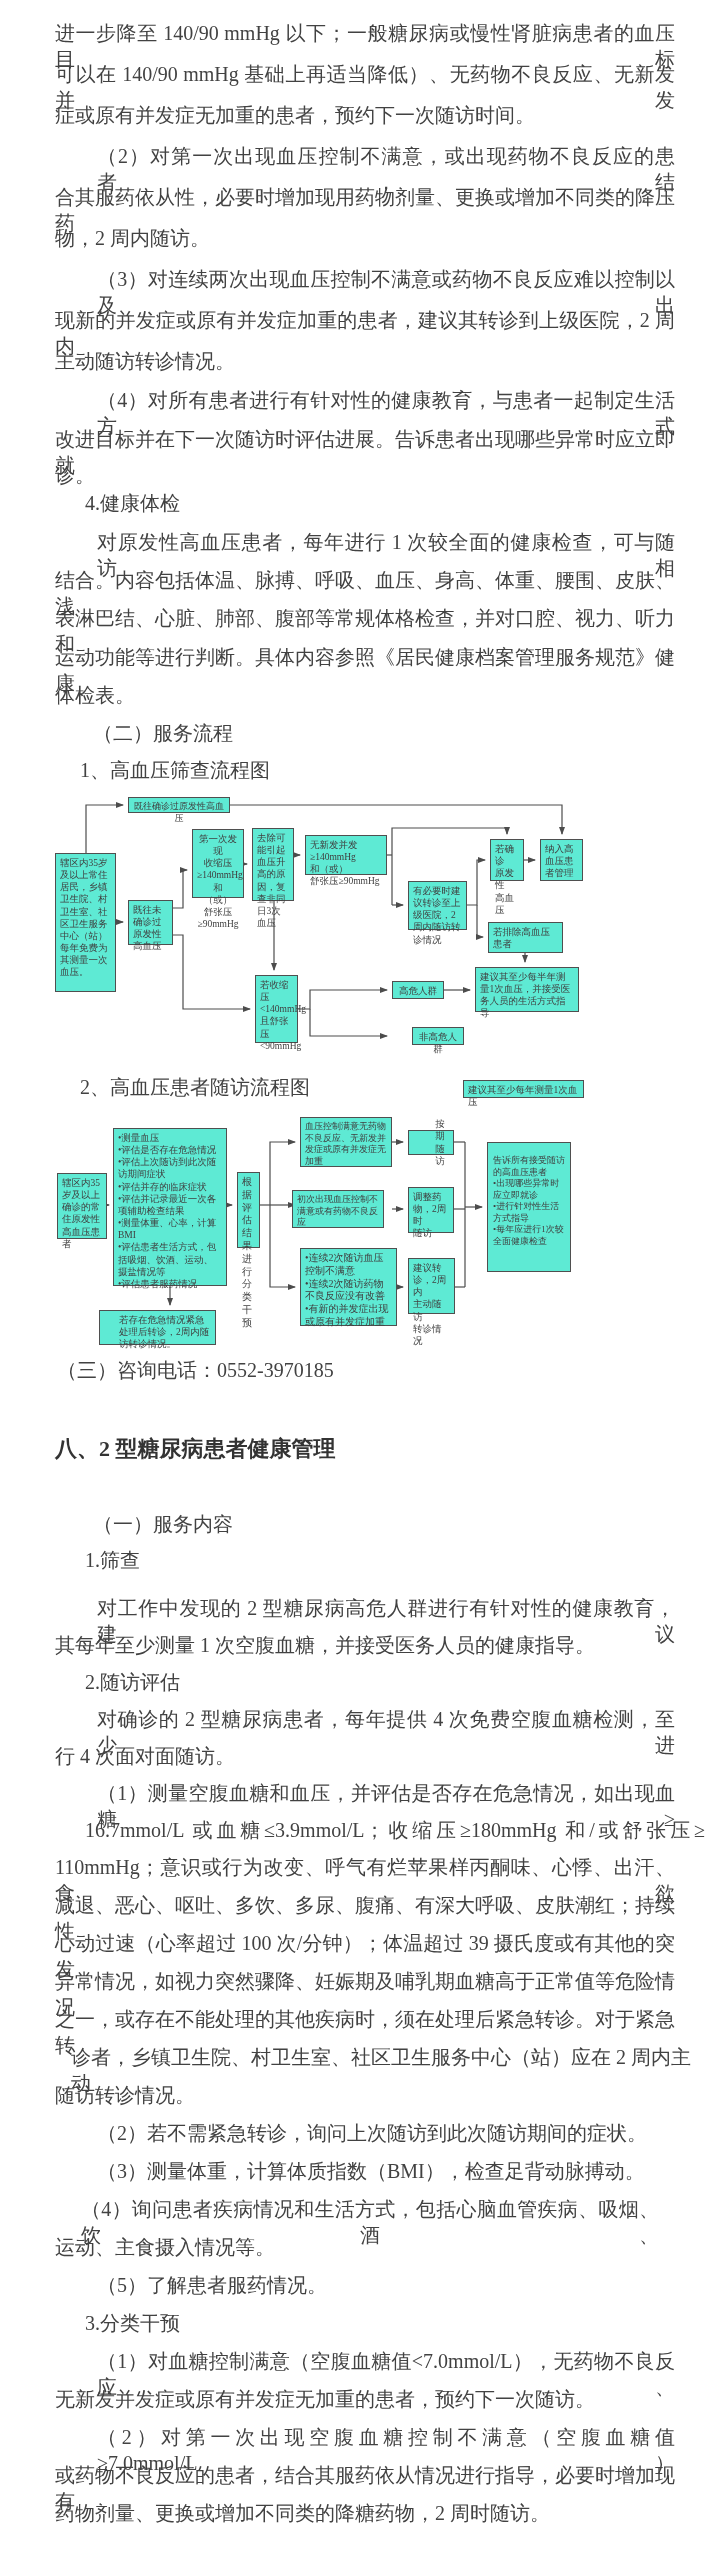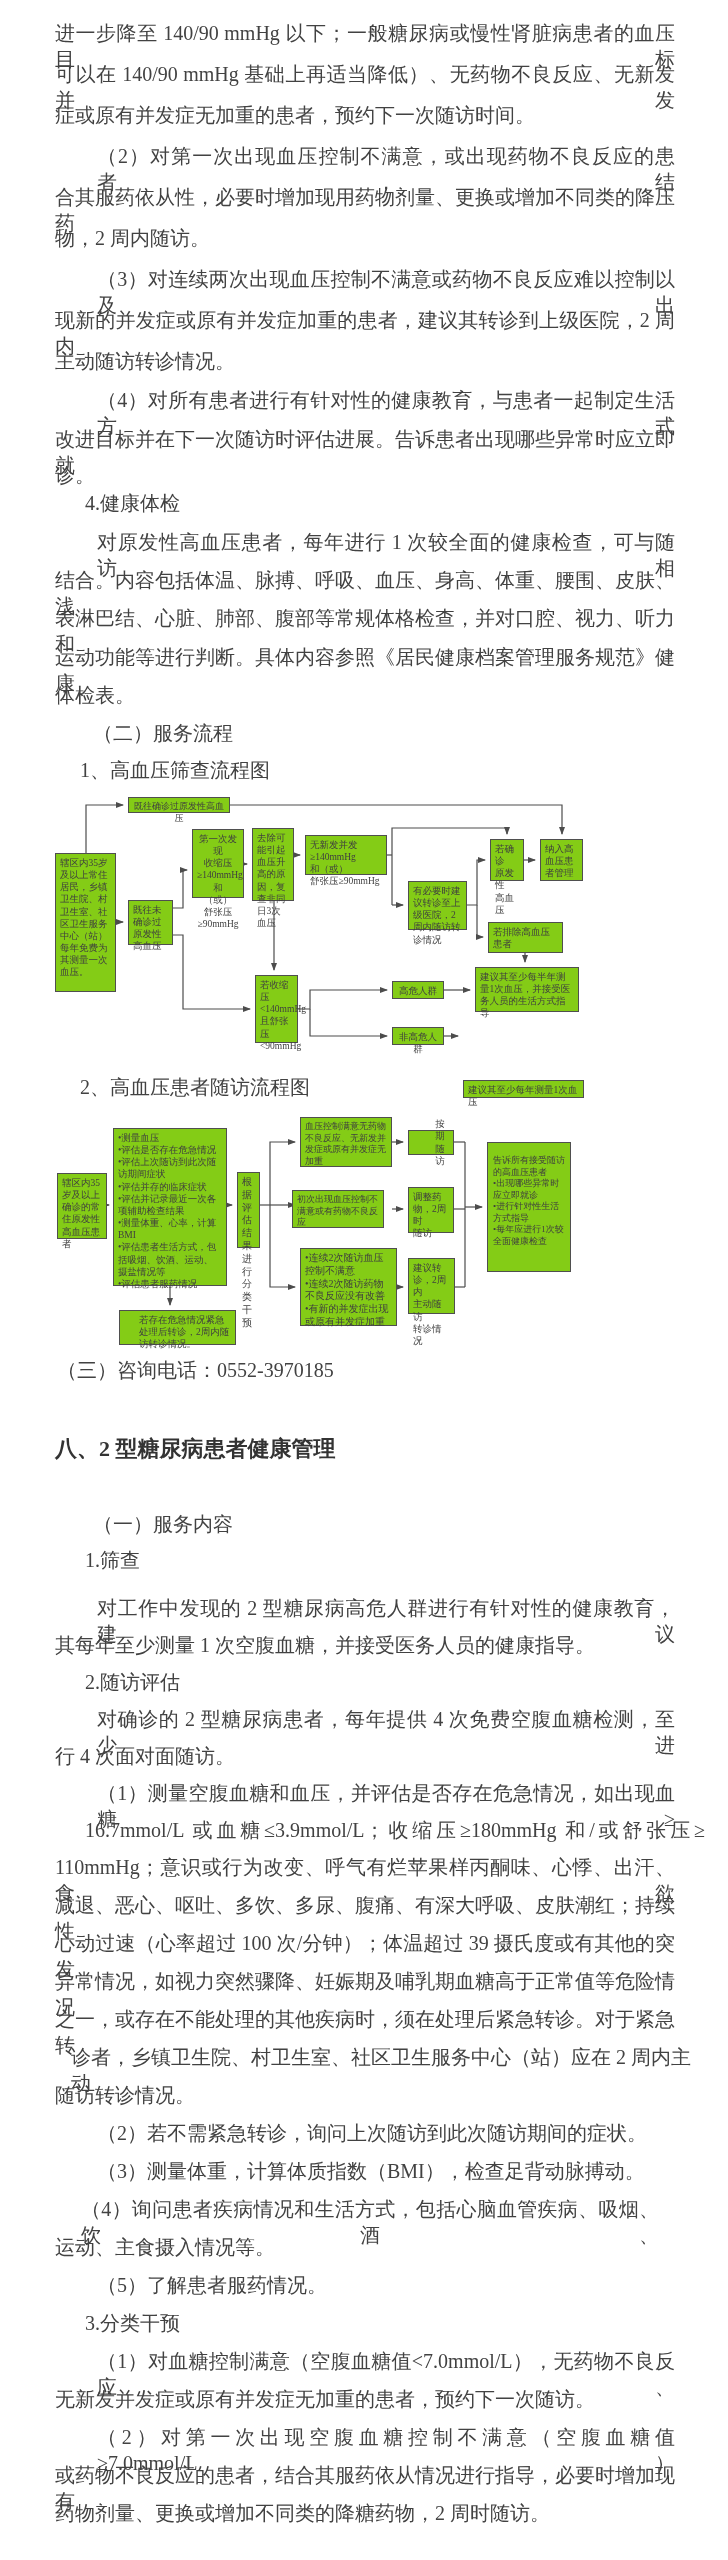--- a/index.html
+++ b/index.html
@@ -37,21 +37,21 @@
   }
   #connector-layer polyline{
     fill:none;
     stroke:#4c4c4c;
     stroke-width:1.2;
   }
   .fbox{
     position:absolute;
     box-sizing:border-box;
     border:1px solid #4f4f4f;
-    background:#84cc16;
+    background:#5eead4;
     color:#3f3f3f;
     font-size:9.5px;
     line-height:1.28;
     padding:3px 4px;
     white-space:pre-line;
     overflow:visible;
   }
   .fbox.c{text-align:center;}
   .fbox.vc{display:flex;align-items:center;justify-content:center;padding-left:22px;}
 </style>
@@ -172,21 +172,21 @@
 和（或）
 舒张压≥90mmHg</div>
       <div class="fbox" style="left: 490px; top: 839px; width: 34px; height: 42px;">若确诊
 原发性
 高血压</div>
       <div class="fbox" style="left: 540px; top: 839px; width: 43px; height: 42px;">纳入高血压患者管理</div>
       <div class="fbox" style="left: 408px; top: 881px; width: 59px; height: 49px;">有必要时建议转诊至上级医院，2周内随访转诊情况</div>
       <div class="fbox" style="left: 488px; top: 922px; width: 75px; height: 31px;">若排除高血压患者</div>
       <div class="fbox c" style="left: 392px; top: 981px; width: 52px; height: 18px;">高危人群</div>
       <div class="fbox" style="left: 475px; top: 967px; width: 104px; height: 45px;">建议其至少每半年测量1次血压，并接受医务人员的生活方式指导</div>
-      <div class="fbox c" style="left: 392px; top: 1027px; width: 52px; height: 18px;">非高危人群</div>
+      <div class="fbox c" style="left: 412px; top: 1027px; width: 52px; height: 18px;">非高危人群</div>
       <div class="fbox" style="left: 463px; top: 1080px; width: 121px; height: 18px;">建议其至少每年测量1次血压</div>
       <div class="fbox" style="left: 255px; top: 975px; width: 43px; height: 68px;">若收缩压
 &lt;140mmHg
 且舒张压
 &lt;90mmHg</div>
       <div class="fbox" style="left: 57px; top: 1173px; width: 50px; height: 66px;">辖区内35岁及以上确诊的常住原发性高血压患者</div>
       <div class="fbox" style="left: 113px; top: 1128px; width: 114px; height: 158px;">•测量血压
 •评估是否存在危急情况
 •评估上次随访到此次随访期间症状
 •评估并存的临床症状
@@ -205,16 +205,16 @@
 物，2周时
 随访</div>
       <div class="fbox" style="left: 408px; top: 1258px; width: 47px; height: 56px;">建议转
 诊，2周内
 主动随访
 转诊情况</div>
       <div class="fbox" style="left: 487px; top: 1142px; width: 84px; height: 130px; font-size: 9px; padding: 12px 5px;">告诉所有接受随访的高血压患者
 •出现哪些异常时应立即就诊
 •进行针对性生活方式指导
 •每年应进行1次较全面健康检查</div>
-      <div class="fbox" style="left: 119px; top: 1310px; width: 117px; height: 35px; padding-left: 19px;">若存在危急情况紧急处理后转诊，2周内随访转诊情况。</div>
+      <div class="fbox" style="left: 99px; top: 1310px; width: 117px; height: 35px; padding-left: 19px;">若存在危急情况紧急处理后转诊，2周内随访转诊情况。</div>
     </div>
 
 </div>
 
 </body></html>

